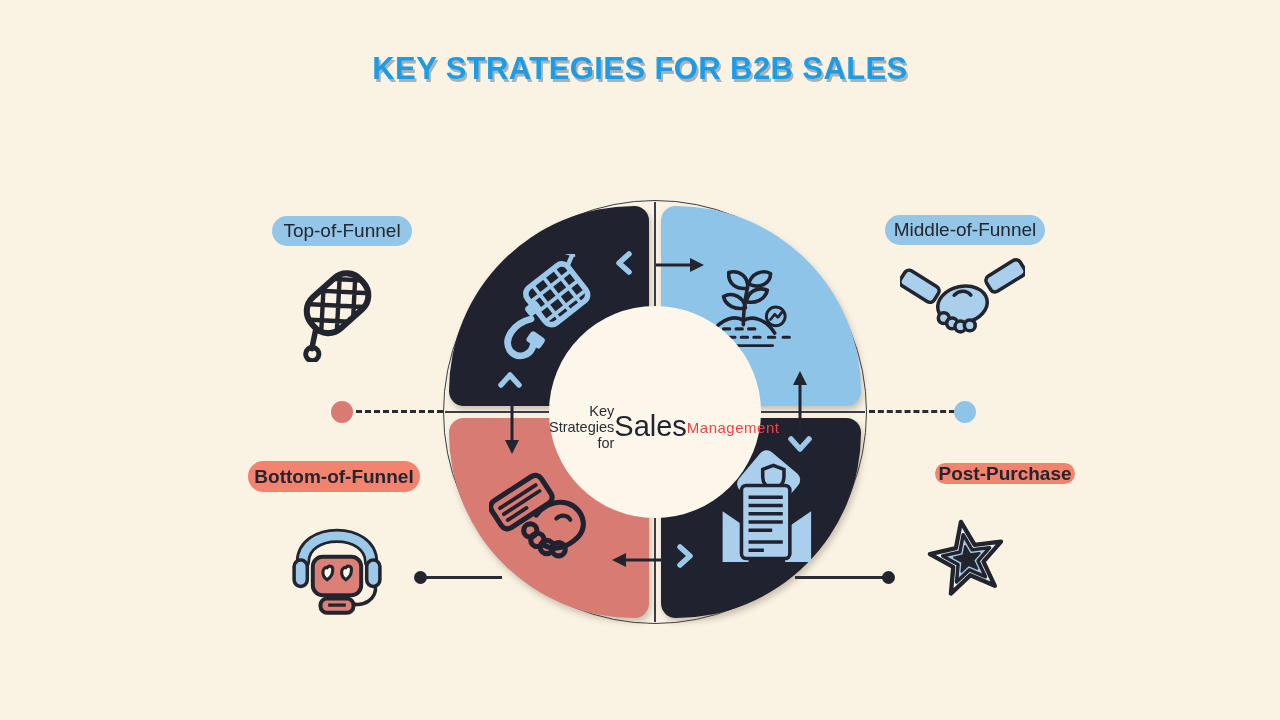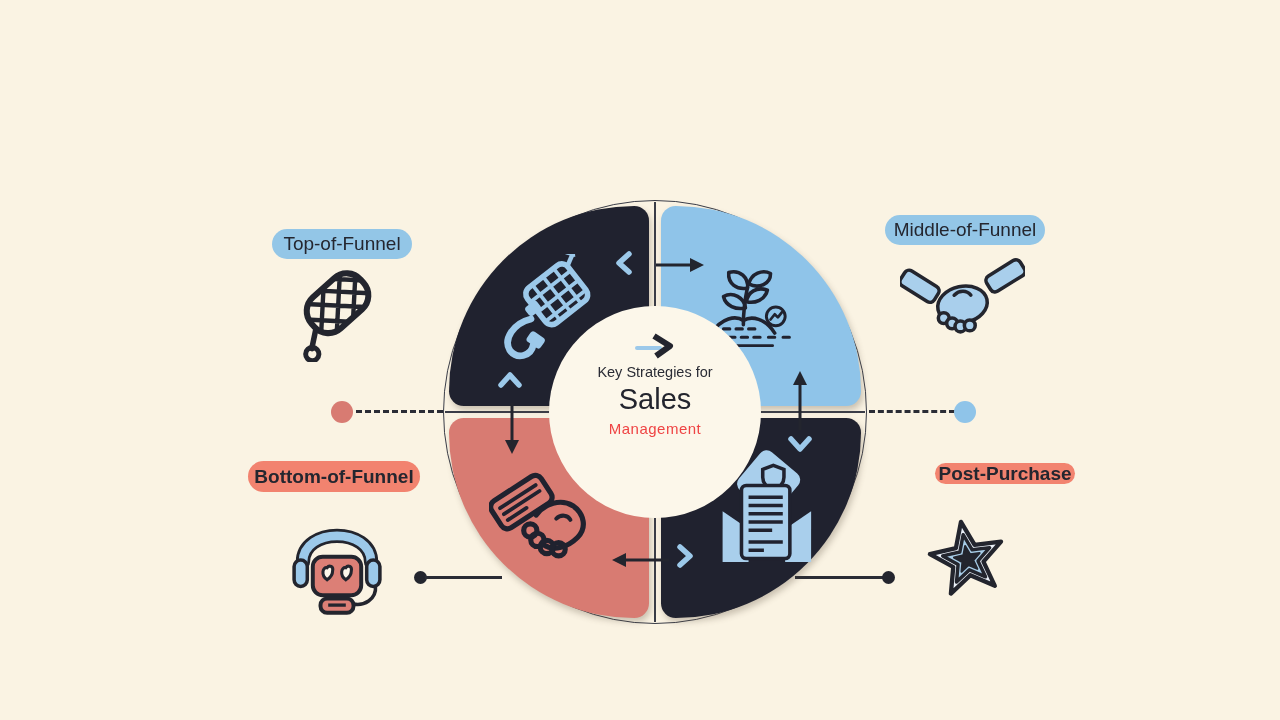--- a/index.html
+++ b/index.html
@@ -38,21 +38,21 @@
   .quad.tl { left:6px; top:6px;  background:#20222F; border-radius:100% 16px 16px 16px; }
   .quad.tr { left:218px; top:6px; background:#8FC4E9; border-radius:16px 100% 16px 16px; }
   .quad.bl { left:6px; top:218px; background:#D87B72; border-radius:16px 16px 16px 100%; }
   .quad.br { left:218px; top:218px; background:#20222F; border-radius:16px 16px 100% 16px; }
 
   .quad-icon { position:absolute; }
 
   .center-hub {
     left:106px; top:106px; width:212px; height:212px;
     background:#FCF7EA; border-radius:50%;
-    display:flex; flex-direction:column; align-items:center;
+    display:flex; flex-direction:row; align-items:center;
     padding-top:26px; text-align:right;
   }
   .hub-eyebrow { font-size:14.5px; color:#2A2C35; margin-top:4px; }
   .hub-highlight { font-size:27px; color:#D97471; margin-top:4px; letter-spacing:0.5px; }
   .hub-main { font-size:29px; color:#23252E; margin-top:3px; }
   .hub-sub { font-size:15px; color:#ef4444; margin-top:4px; letter-spacing:0.5px; }
 
   
   .pill {
     display:flex; align-items:center; justify-content:center;
@@ -66,23 +66,24 @@
   .dot.salmon { background:#D87B72; width:22px; height:22px; }
   .dot.blue { background:#8FC4E9; width:22px; height:22px; }
   .dot.dark { background:#23252E; width:13px; height:13px; }
   .dash-line { height:0; border-top:3px dashed #2A2C35; }
   .solid-line { height:2.5px; background:#2A2C35; }
 </style>
 </head>
 <body>
 
 <div class="abs title-block">
-</div>
-
-<div class="abs pill blue" style="left:272px; top:229px; width:140px; height:30px;">
+  <div>KEY STRATEGIES FOR B2B SALES</div>
+</div>
+
+<div class="abs pill blue" style="left:272px; top:216px; width:140px; height:30px;">
   <span>Top-of-Funnel</span>
 </div>
 <div class="abs pill blue" style="left:885px; top:215px; width:160px; height:30px;">
   <span>Middle-of-Funnel</span>
 </div>
 <div class="abs pill salmon" style="left:248px; top:461px; width:172px; height:31px;">
   <span>Bottom-of-Funnel</span>
 </div>
 <div class="abs pill salmon" style="left:935px; top:463px; width:140px; height:21px;">
   <span>Post-Purchase</span>

